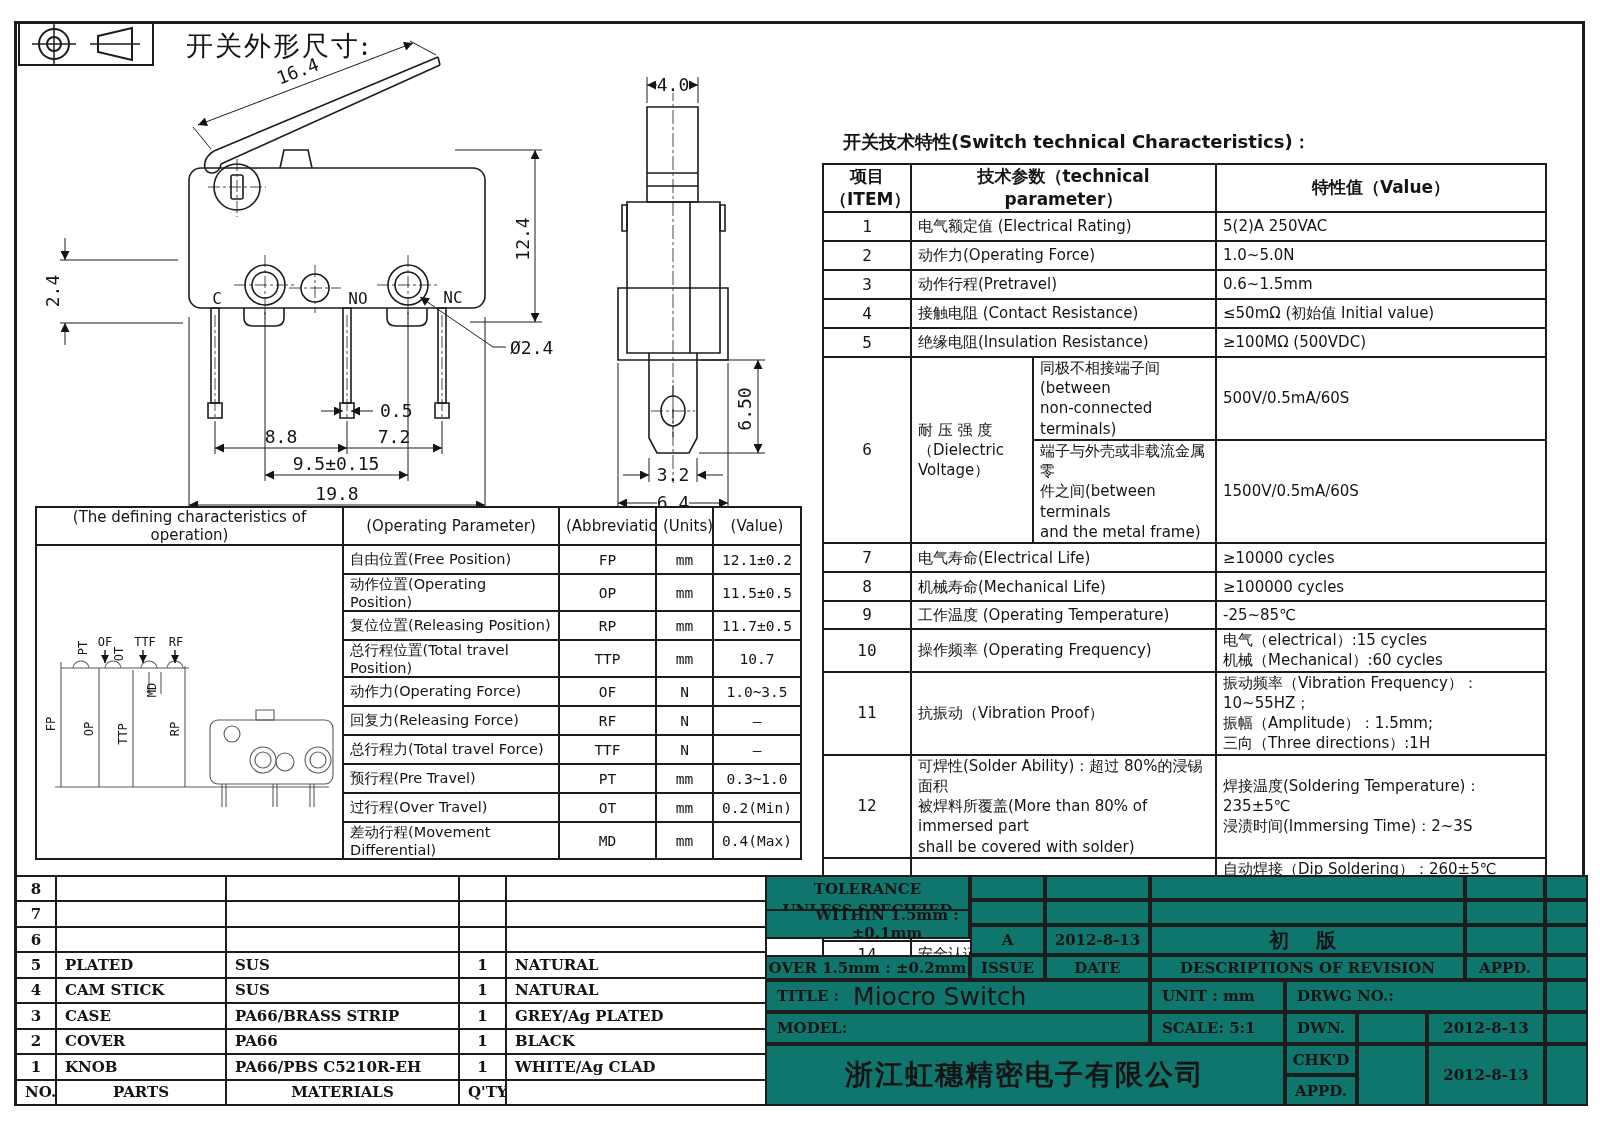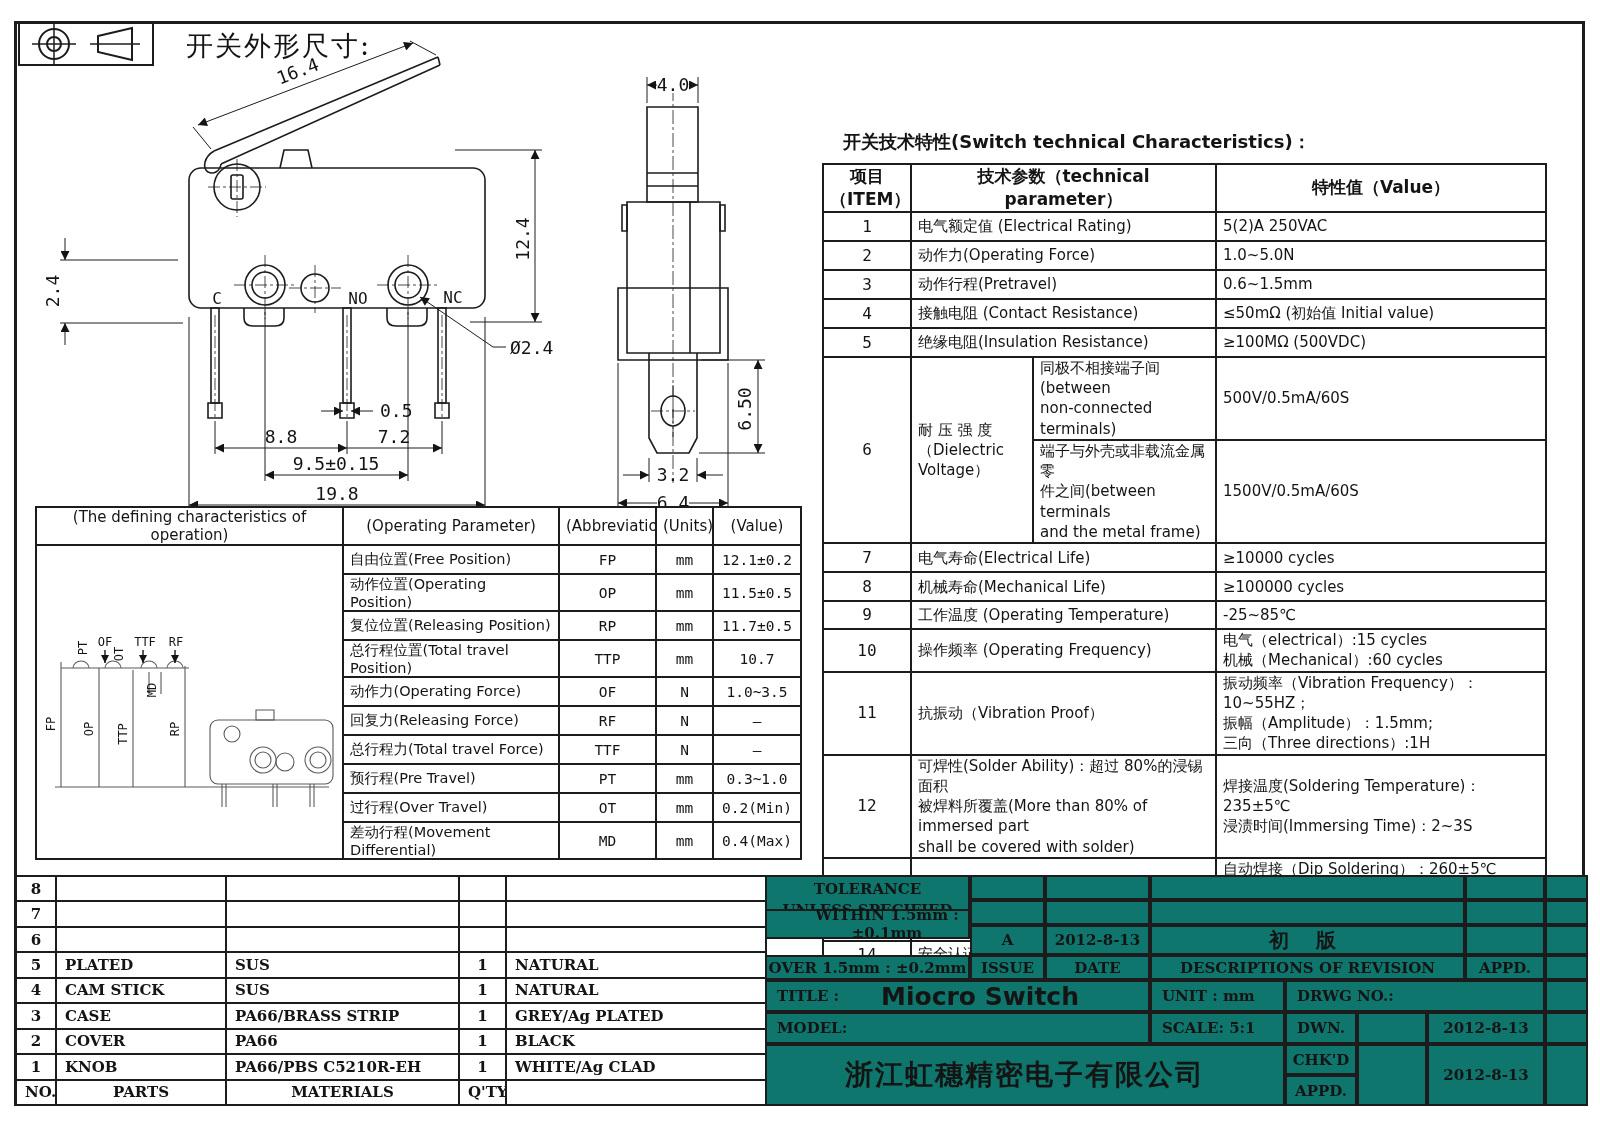--- a/index.html
+++ b/index.html
@@ -24,22 +24,22 @@
   .op .oph td{text-align:center;font-size:15px;}
   .op .small{font-size:12px;text-align:center;}
   .op .ctr{text-align:center;font-family:"DejaVu Sans Mono","Liberation Mono",monospace;}
   .op .diagcell{padding:0;position:relative;}
   .parts{width:750px;font-family:"DejaVu Serif","Liberation Serif",serif;font-weight:700;font-size:15px;}
   .parts td{padding:0 8px;}
   .parts .num{text-align:center;}
   .tb-cell{position:absolute;border:2px solid #1c1c1c;box-sizing:border-box;
            font-family:"DejaVu Serif","Liberation Serif",serif;font-weight:700;font-size:15px;
            display:flex;align-items:center;justify-content:center;text-align:center;background:#0f766e;}
-  .tb-left{justify-content:flex-start;padding-left:10px;gap:28px;}
-  .tb-title-val{font-family:"DejaVu Sans","Liberation Sans",sans-serif;font-size:25px;font-weight:700;margin-left:14px;}
+  .tb-left{justify-content:flex-start;padding-left:10px;}
+  .tb-title-val{font-family:"DejaVu Sans","Liberation Sans",sans-serif;font-size:25px;font-weight:400;margin-left:14px;}
   .tb-company{font-size:28px;font-weight:900;letter-spacing:2px;
               font-family:"DejaVu Sans","Liberation Sans",sans-serif;}
   .tb-rev{font-size:20px;font-weight:700;letter-spacing:10px;}
 </style>
 </head>
 <body>
 
 <div class="sheet">
 
   <div class="abs frame"></div>

